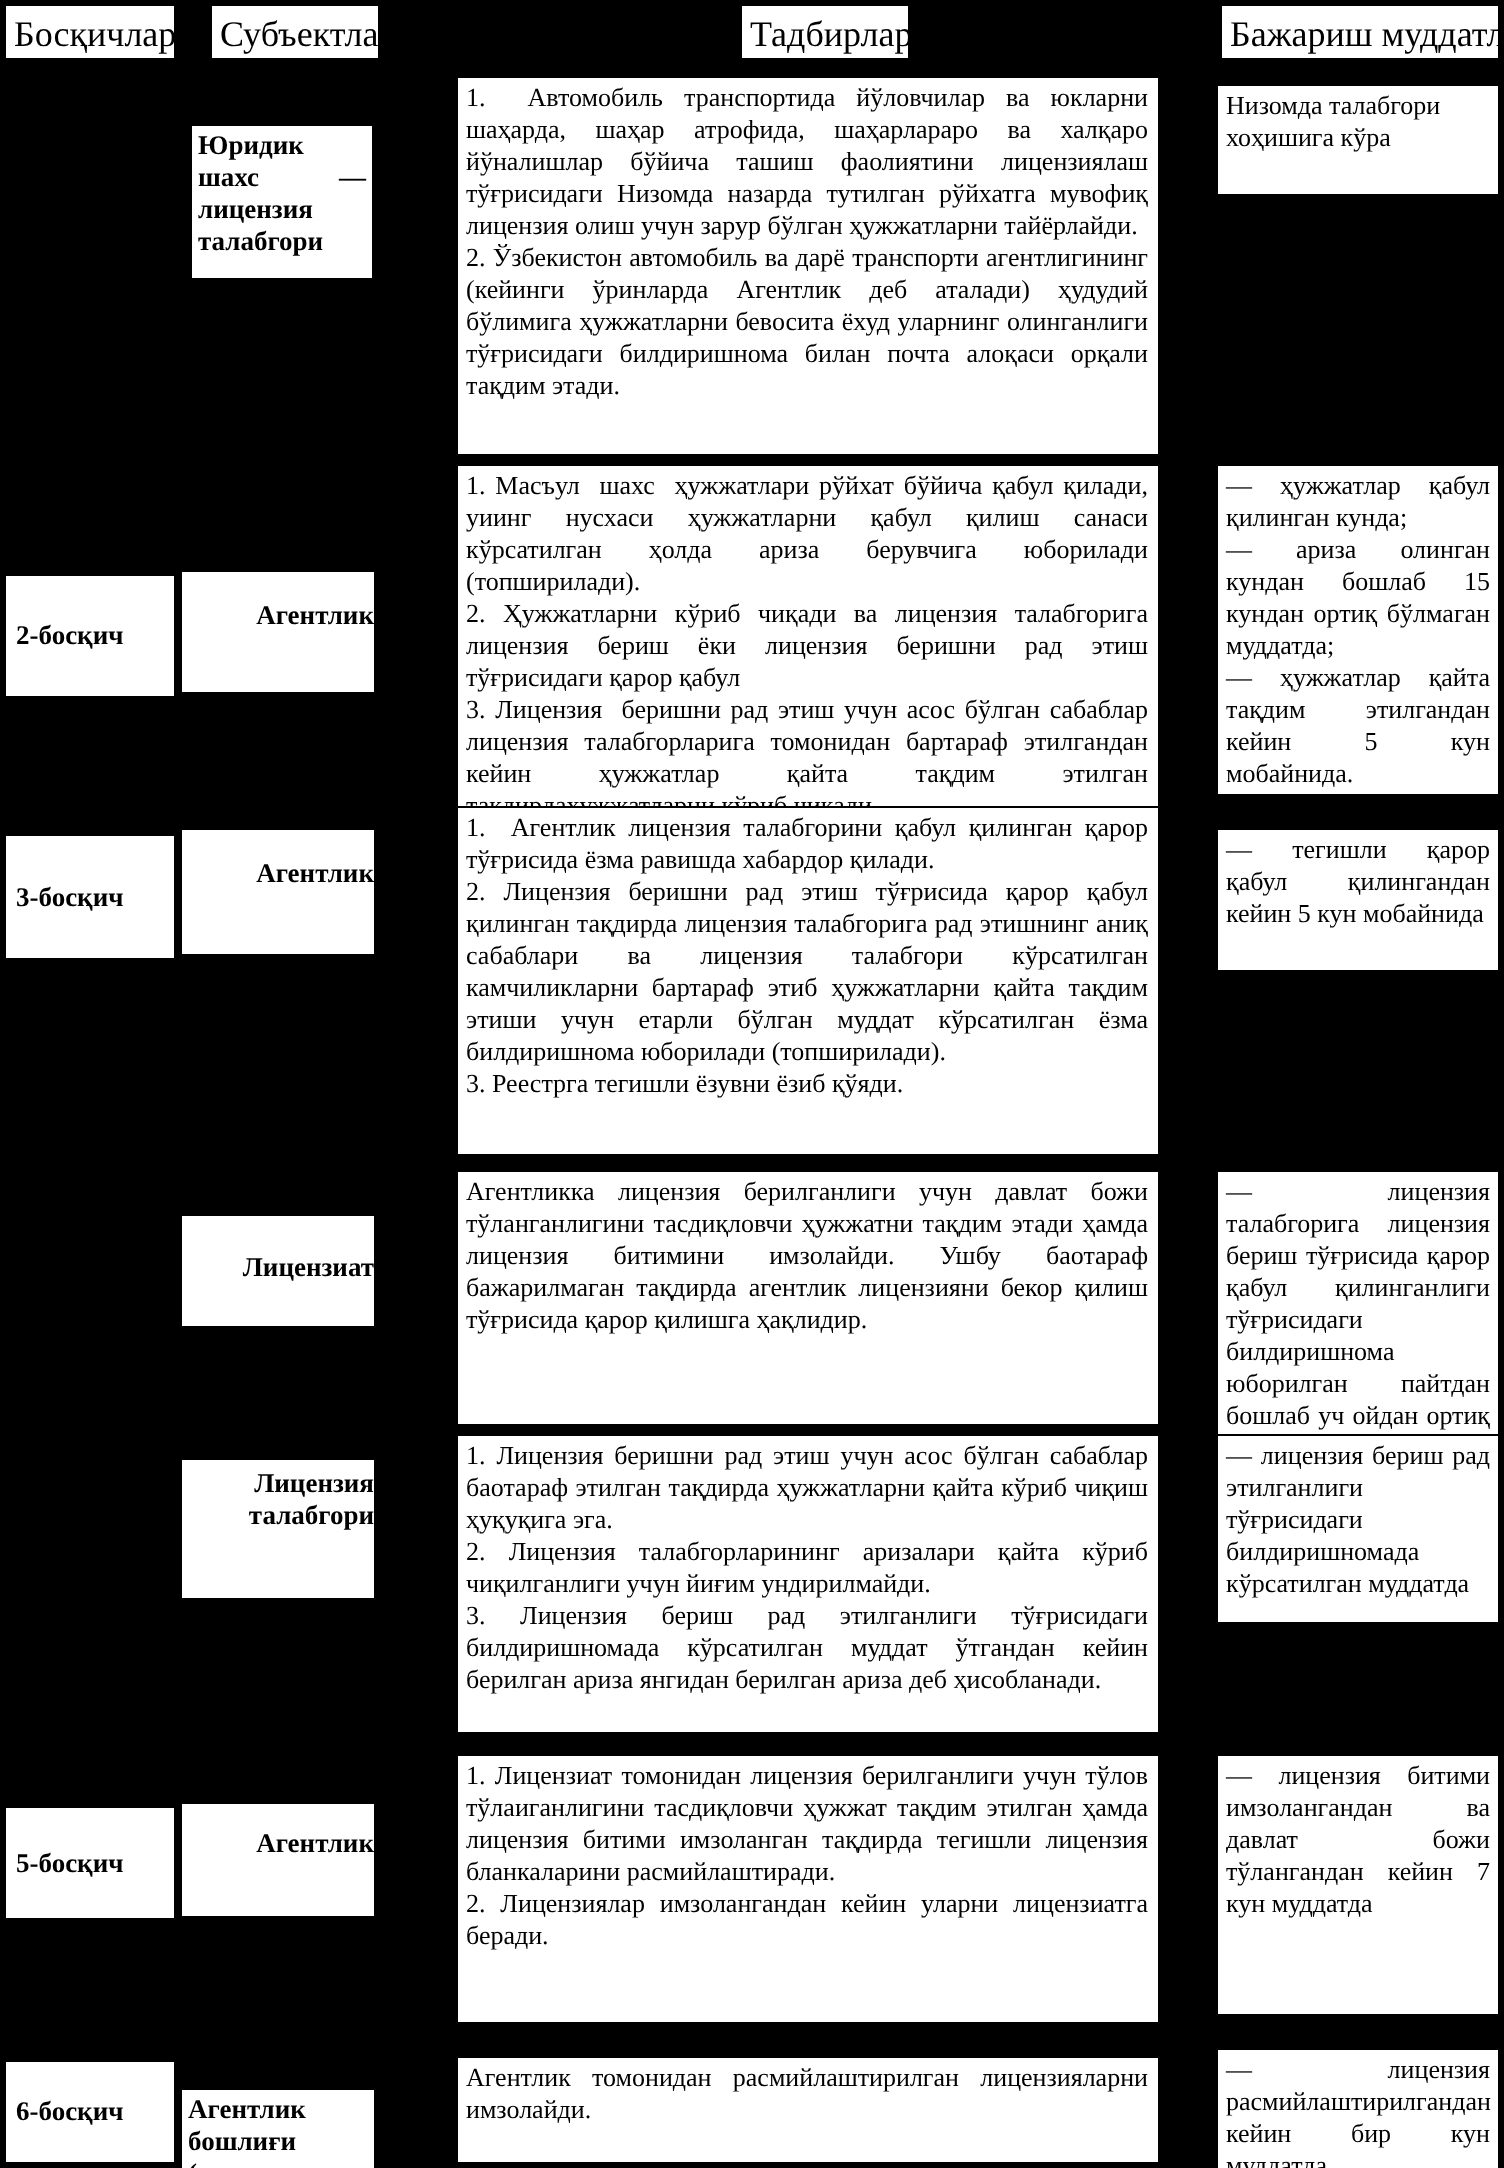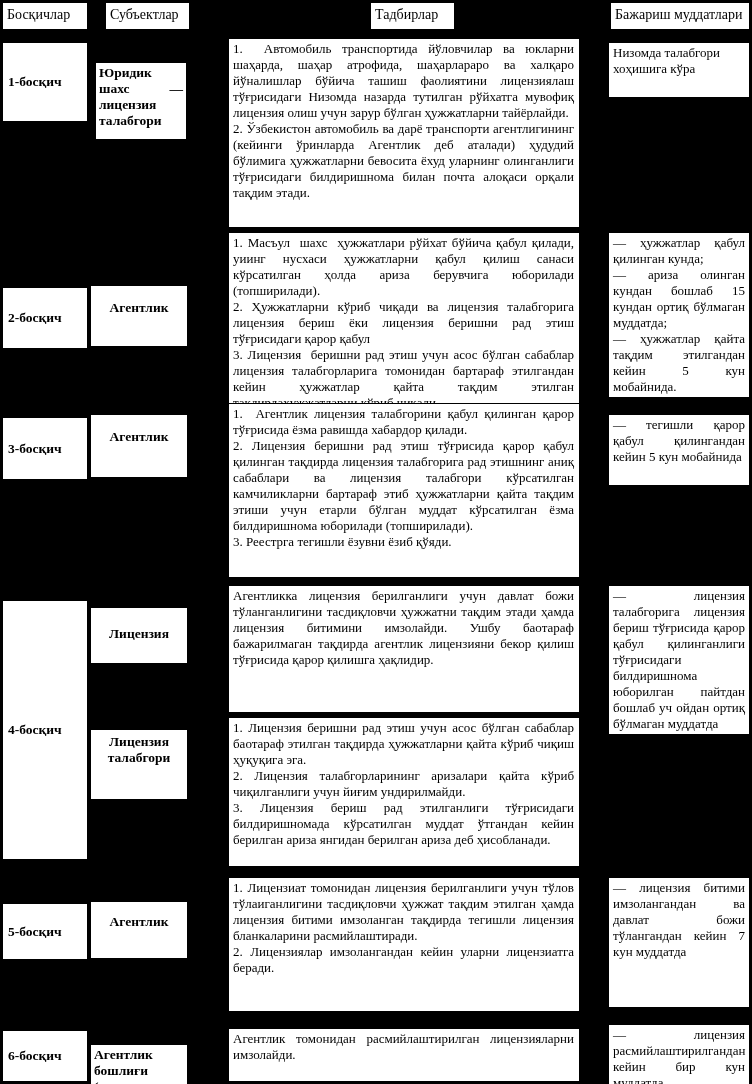--- a/index.html
+++ b/index.html
@@ -8,41 +8,40 @@
     font-family:"Liberation Serif","DejaVu Serif",serif; color:#000;
   }
   .cell {
     position:absolute; background:#ffffff; border:1px solid #000;
     box-sizing:border-box; overflow:visible;
   }
   .txt {
     font-size:13px; line-height:16px; padding:2px 5px 2px 4px;
     text-align:justify; white-space:pre-wrap;
   }
-  .hdr { font-size:14px; padding:4px 2px 0 4px; white-space:nowrap; }
+  .hdr { font-size:18px; padding:4px 2px 0 4px; white-space:nowrap; }
   .stage {
     font-weight:bold; font-size:13.5px; display:flex; align-items:center;
     padding-left:5px;
   }
   .subject { font-weight:bold; font-size:13.5px; }
-  .subject.center { text-align:center; }
+  .subject.center { text-align:right; }
   .subject.justify { text-align:justify; padding:2px 3px;margin-top:22px; }
   .deadline { font-size:13px; line-height:16px; padding:2px 4px; text-align:justify; white-space:pre-wrap; }
 </style>
 </head>
 <body>
 
 <div class="page">
 
   <div class="cell hdr" style="left:2px;top:2px;width:86px;height:28px">Босқичлар</div>
   <div class="cell hdr" style="left:105px;top:2px;width:85px;height:28px">Субъектлар</div>
   <div class="cell hdr" style="left:370px;top:2px;width:85px;height:28px">Тадбирлар</div>
   <div class="cell hdr" style="left:610px;top:2px;width:140px;height:28px">Бажариш муддатлари</div>
 
-  <div class="cell stage" style="left:2px;top:42px;width:86px;height:80px">1-босқич</div>
   <div class="cell subject justify" style="left:95px;top:40px;width:92px;height:78px">Юридик шахс — лицензия талабгори</div>
   <div class="cell txt" style="left:228px;top:38px;width:352px;min-height:190px">1.  Автомобиль транспортида йўловчилар ва юкларни шаҳарда, шаҳар атрофида, шаҳарлараро ва халқаро йўналишлар бўйича ташиш фаолиятини лицензиялаш тўғрисидаги Низомда назарда тутилган рўйхатга мувофиқ лицензия олиш учун зарур бўлган ҳужжатларни тайёрлайди.
 2. Ўзбекистон автомобиль ва дарё транспорти агентлигининг (кейинги ўринларда Агентлик деб аталади) ҳудудий бўлимига ҳужжатларни бевосита ёхуд уларнинг олинганлиги тўғрисидаги билдиришнома билан почта алоқаси орқали тақдим этади.</div>
   <div class="cell deadline" style="left:608px;top:42px;width:142px;min-height:56px;text-align:left">Низомда талабгори хоҳишига кўра</div>
 
   <div class="cell stage" style="left:2px;top:287px;width:86px;height:62px">2-босқич</div>
   <div class="cell subject center" style="left:90px;top:285px;width:98px;height:62px;padding-top:14px">Агентлик</div>
   <div class="cell txt" style="left:228px;top:232px;width:352px;min-height:166px">1. Масъул  шахс  ҳужжатлари рўйхат бўйича қабул қилади, уиинг нусхаси ҳужжатларни қабул қилиш санаси кўрсатилган ҳолда ариза берувчига юборилади (топширилади).
 2. Ҳужжатларни кўриб чиқади ва лицензия талабгорига лицензия бериш ёки лицензия беришни рад этиш тўғрисидаги қарор қабул
 3. Лицензия  беришни рад этиш учун асос бўлган сабаблар лицензия талабгорларига томонидан бартараф этилгандан кейин ҳужжатлар қайта тақдим этилган тақдирдаҳужжатларни кўриб чиқади.</div>
@@ -50,30 +49,30 @@
 — ариза олинган кундан бошлаб 15 кундан ортиқ бўлмаган муддатда;
 — ҳужжатлар қайта тақдим этилгандан кейин 5 кун мобайнида.</div>
 
   <div class="cell stage" style="left:2px;top:417px;width:86px;height:63px">3-босқич</div>
   <div class="cell subject center" style="left:90px;top:414px;width:98px;height:64px;padding-top:14px">Агентлик</div>
   <div class="cell txt" style="left:228px;top:403px;width:352px;min-height:175px">1.  Агентлик лицензия талабгорини қабул қилинган қарор тўғрисида ёзма равишда хабардор қилади.
 2. Лицензия беришни рад этиш тўғрисида қарор қабул қилинган тақдирда лицензия талабгорига рад этишнинг аниқ сабаблари ва лицензия талабгори кўрсатилган камчиликларни бартараф этиб ҳужжатларни қайта тақдим этиши учун етарли бўлган муддат кўрсатилган ёзма билдиришнома юборилади (топширилади).
 3. Реестрга тегишли ёзувни ёзиб қўяди.</div>
   <div class="cell deadline" style="left:608px;top:414px;width:142px;min-height:72px">— тегишли қарор қабул қилингандан кейин 5 кун мобайнида</div>
 
-  <div class="cell stage" style="left:2px;top:600px;width:86px;height:260px">4-босқич</div>
 
-  <div class="cell subject center" style="left:90px;top:607px;width:98px;height:57px;padding-top:18px">Лицензия</div>
+  <div class="cell subject center" style="left:90px;top:607px;width:98px;height:57px;padding-top:18px">Лицензиат</div>
   <div class="cell txt" style="left:228px;top:585px;width:352px;min-height:128px">Агентликка лицензия берилганлиги учун давлат божи тўланганлигини тасдиқловчи ҳужжатни тақдим этади ҳамда лицензия битимини имзолайди. Ушбу баотараф бажарилмаган тақдирда агентлик лицензияни бекор қилиш тўғрисида қарор қилишга ҳақлидир.</div>
   <div class="cell deadline" style="left:608px;top:585px;width:142px;min-height:138px">— лицензия талабгорига лицензия бериш тўғрисида қарор қабул қилинганлиги тўғрисидаги билдиришнома юборилган пайтдан бошлаб уч ойдан ортиқ бўлмаган муддатда</div>
 
   <div class="cell subject center" style="left:90px;top:729px;width:98px;height:71px;padding-top:4px">Лицензия талабгори</div>
   <div class="cell txt" style="left:228px;top:717px;width:352px;min-height:150px">1. Лицензия беришни рад этиш учун асос бўлган сабаблар баотараф этилган тақдирда ҳужжатларни қайта кўриб чиқиш ҳуқуқига эга.
 2. Лицензия талабгорларининг аризалари қайта кўриб чиқилганлиги учун йиғим ундирилмайди.
 3. Лицензия бериш рад этилганлиги тўғрисидаги билдиришномада кўрсатилган муддат ўтгандан кейин берилган ариза янгидан берилган ариза деб ҳисобланади.</div>
+  <div class="cell deadline" style="left:608px;top:717px;width:142px;min-height:95px">— лицензия бериш рад этилганлиги тўғрисидаги билдиришномада кўрсатилган муддатда</div>
 
   <div class="cell stage" style="left:2px;top:903px;width:86px;height:57px">5-босқич</div>
   <div class="cell subject center" style="left:90px;top:901px;width:98px;height:58px;padding-top:12px">Агентлик</div>
   <div class="cell txt" style="left:228px;top:877px;width:352px;min-height:135px">1. Лицензиат томонидан лицензия берилганлиги учун тўлов тўлаиганлигини тасдиқловчи ҳужжат тақдим этилган ҳамда лицензия битими имзоланган тақдирда тегишли лицензия бланкаларини расмийлаштиради.
 2. Лицензиялар имзолангандан кейин уларни лицензиатга беради.</div>
   <div class="cell deadline" style="left:608px;top:877px;width:142px;min-height:131px">— лицензия битими имзолангандан ва давлат божи тўлангандан кейин 7 кун муддатда</div>
 
   <div class="cell stage" style="left:2px;top:1030px;width:86px;height:52px">6-босқич</div>
   <div class="cell txt" style="left:228px;top:1028px;width:352px;min-height:54px">Агентлик томонидан расмийлаштирилган лицензияларни имзолайди.</div>
   <div class="cell subject justify" style="left:90px;top:1022px;width:98px;height:62px">Агентлик бошлиғи (унинг ўринбосари)</div>

